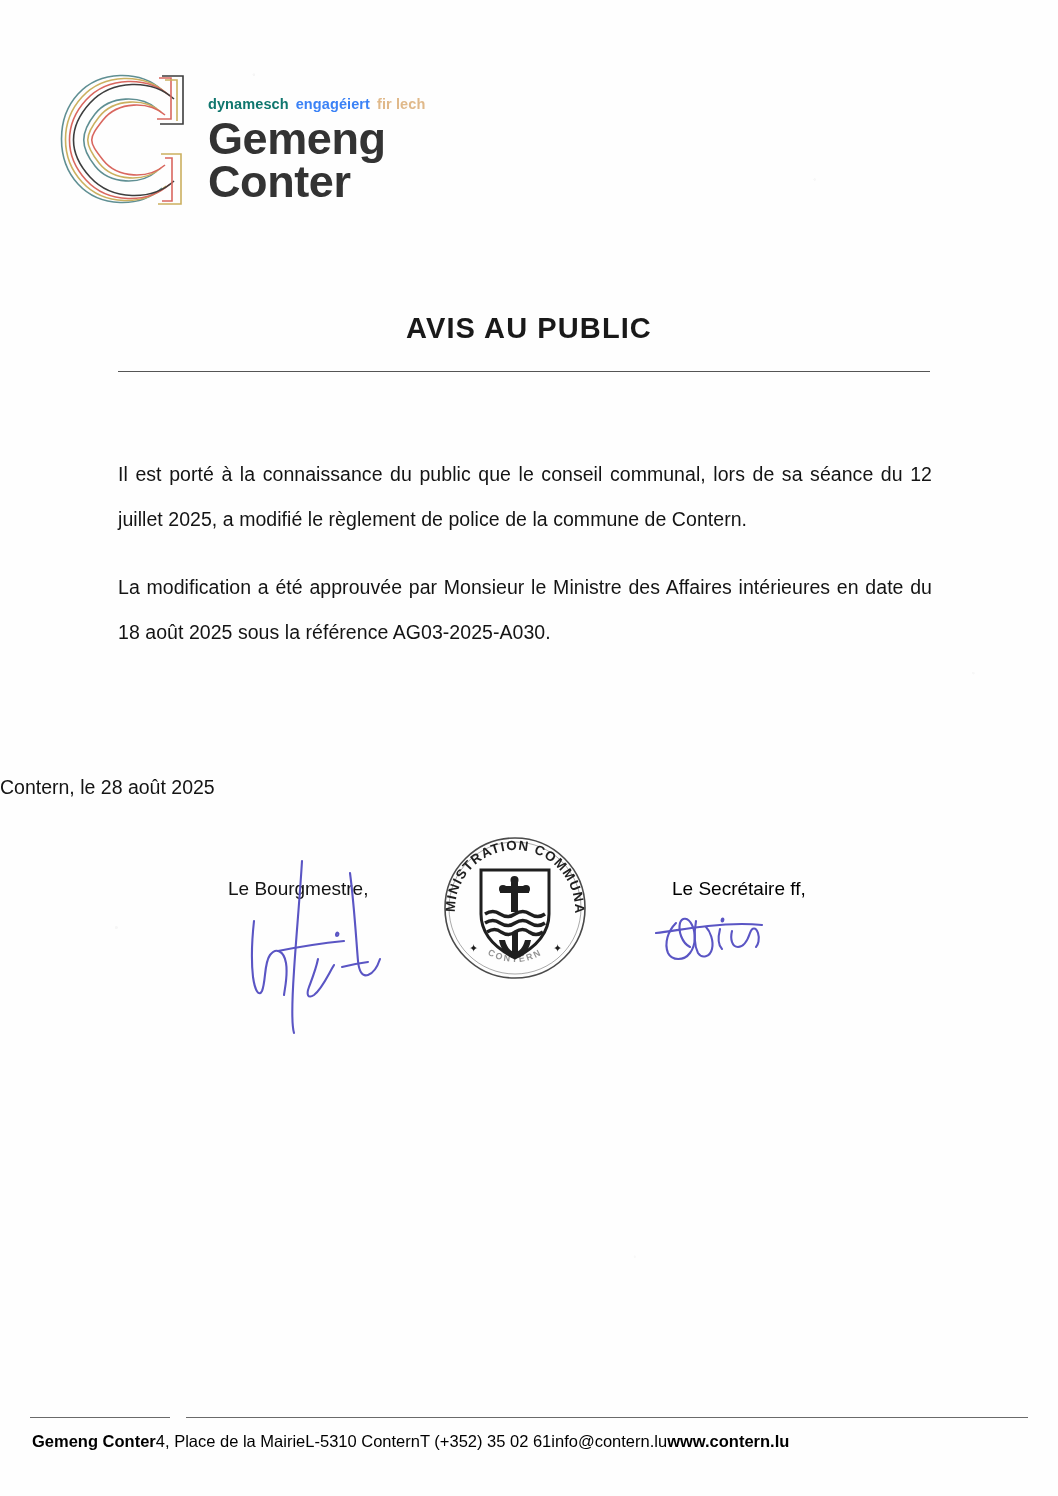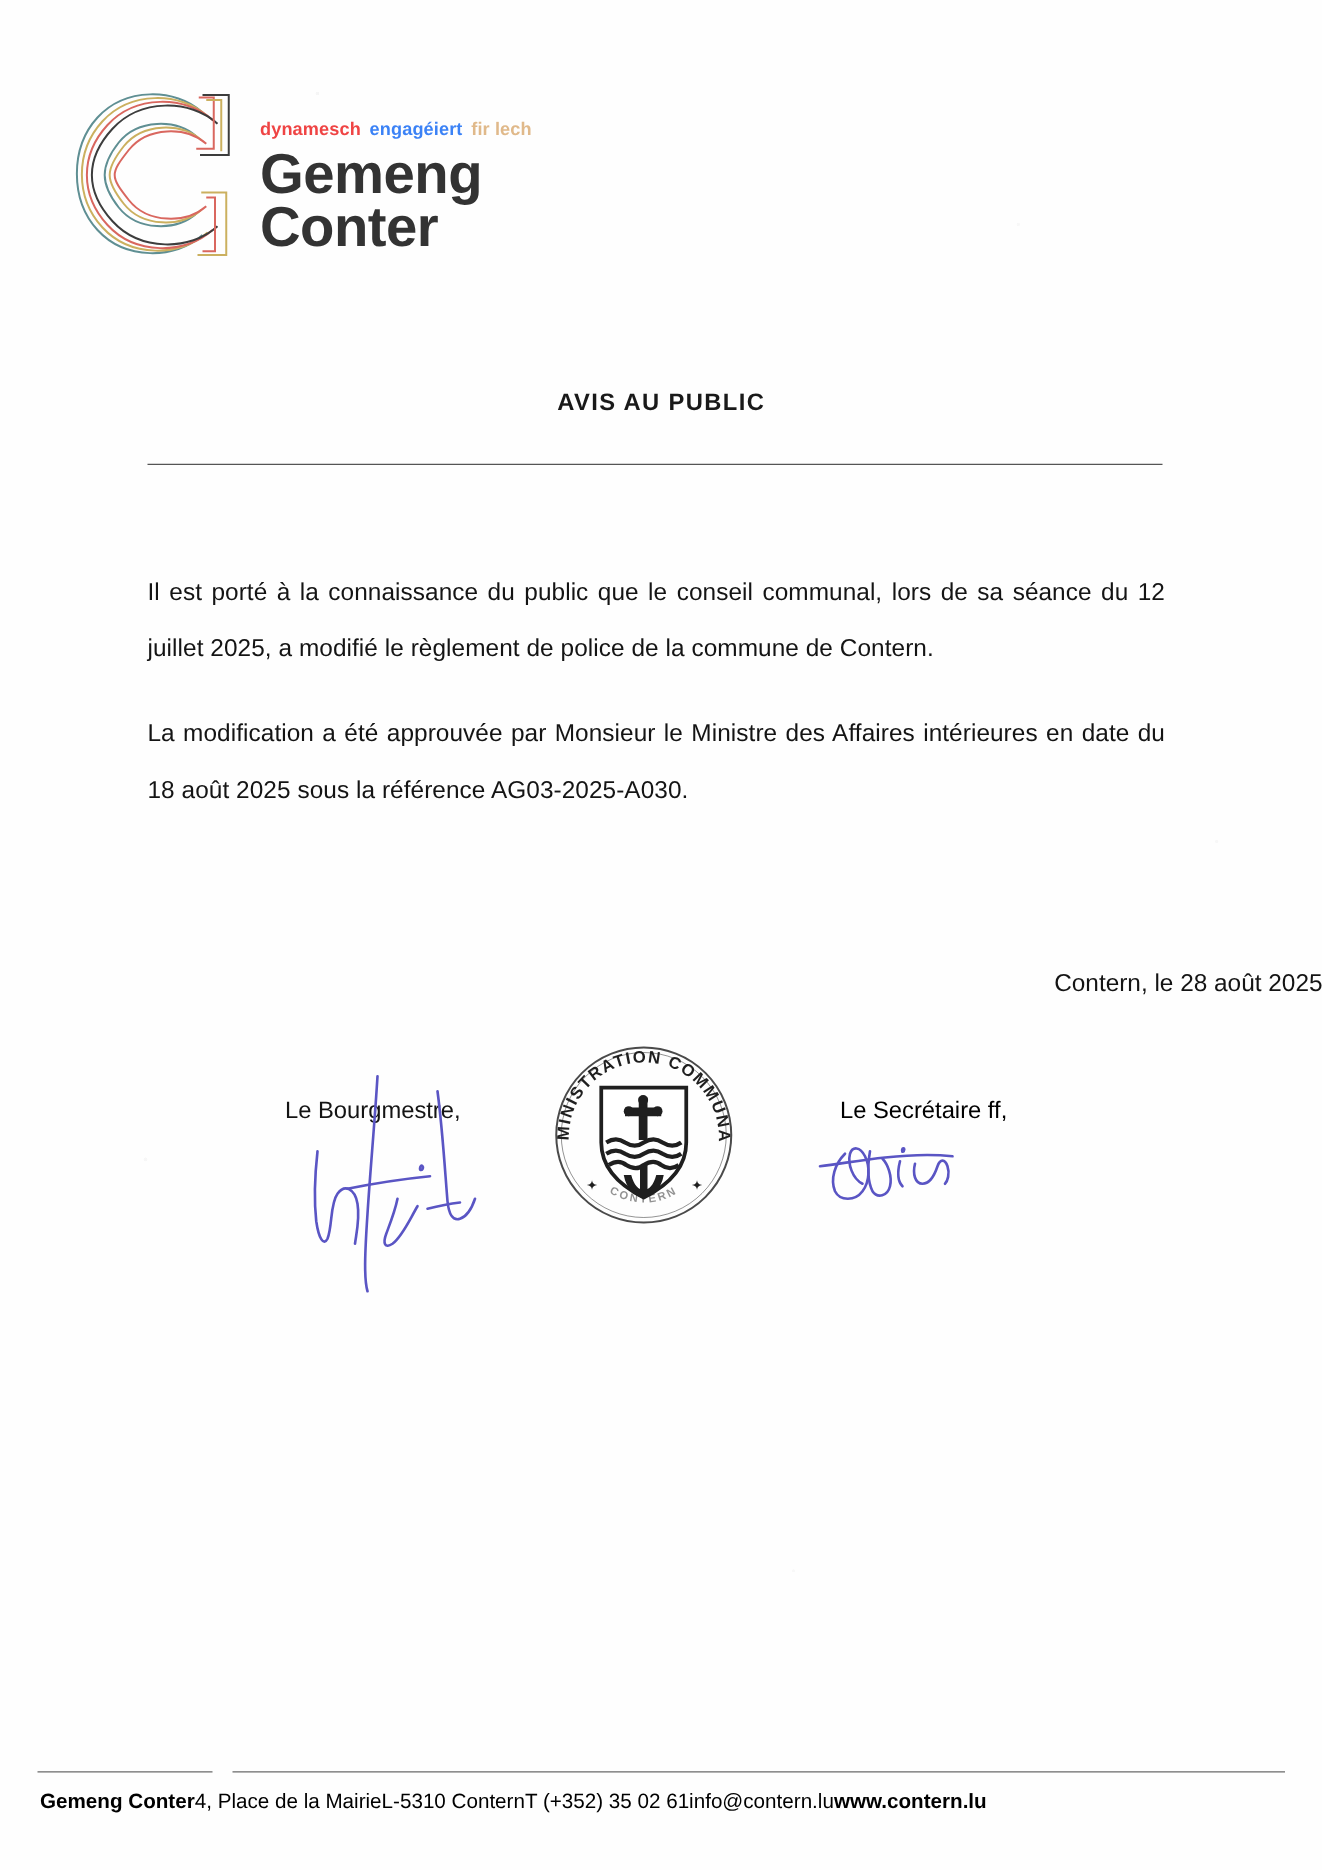--- a/index.html
+++ b/index.html
@@ -48,39 +48,39 @@
     padding-top: 38px;
   }
   .tagline {
     font-size: 14.5px;
     font-weight: 700;
     letter-spacing: 0.1px;
     white-space: nowrap;
     margin-bottom: 5px;
   }
   .tagline span { margin-right: 7px; }
-  .tg-1 { color: #ef4444; }
+  .tg-1 { color: #0f766e; }
   .tg-2 { color: #3b82f6; }
   .tg-3 { color: #e0b98a; text-align: center; }
   .wordmark {
     font-size: 45px;
     font-weight: 700;
     line-height: 0.96;
     color: #333333;
     letter-spacing: -0.4px;
   }
 
   
   .doc-title {
     position: absolute;
     left: 0;
     right: 0;
     top: 312px;
     text-align: center;
-    font-size: 19px;
+    font-size: 29px;
     font-weight: 700;
     letter-spacing: 1.1px;
     color: #191919;
   }
   .title-rule {
     position: absolute;
     left: 118px;
     top: 371px;
     width: 812px;
     height: 1px;
@@ -103,21 +103,21 @@
     letter-spacing: 0.05px;
   }
   .para:last-child { margin-bottom: 0; }
 
   
   .date-line {
     position: absolute;
     left: 0;
     right: 0;
     top: 776px;
-    text-align: right;
+    text-align: left;
     font-size: 19.5px;
     color: #141414;
   }
 
   
   .sig-left-label {
     position: absolute;
     left: 228px;
     top: 878px;
     font-size: 19px;

